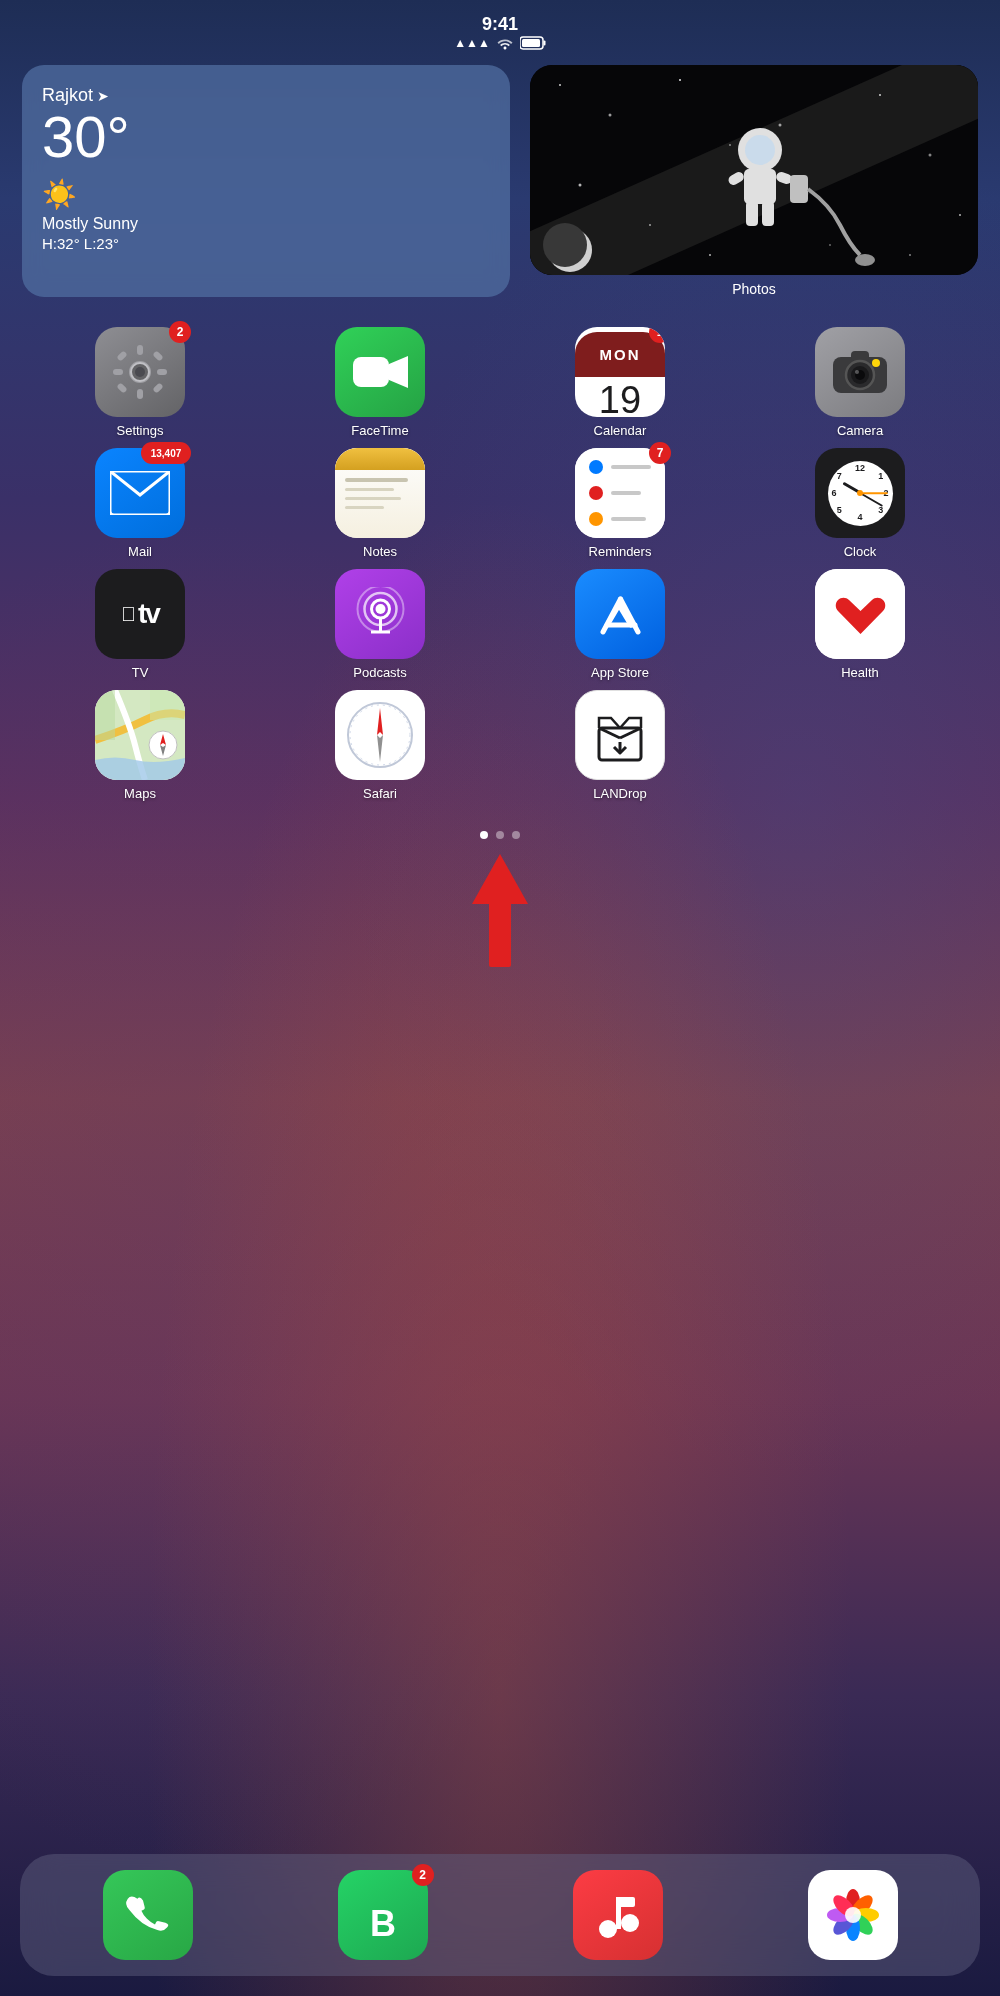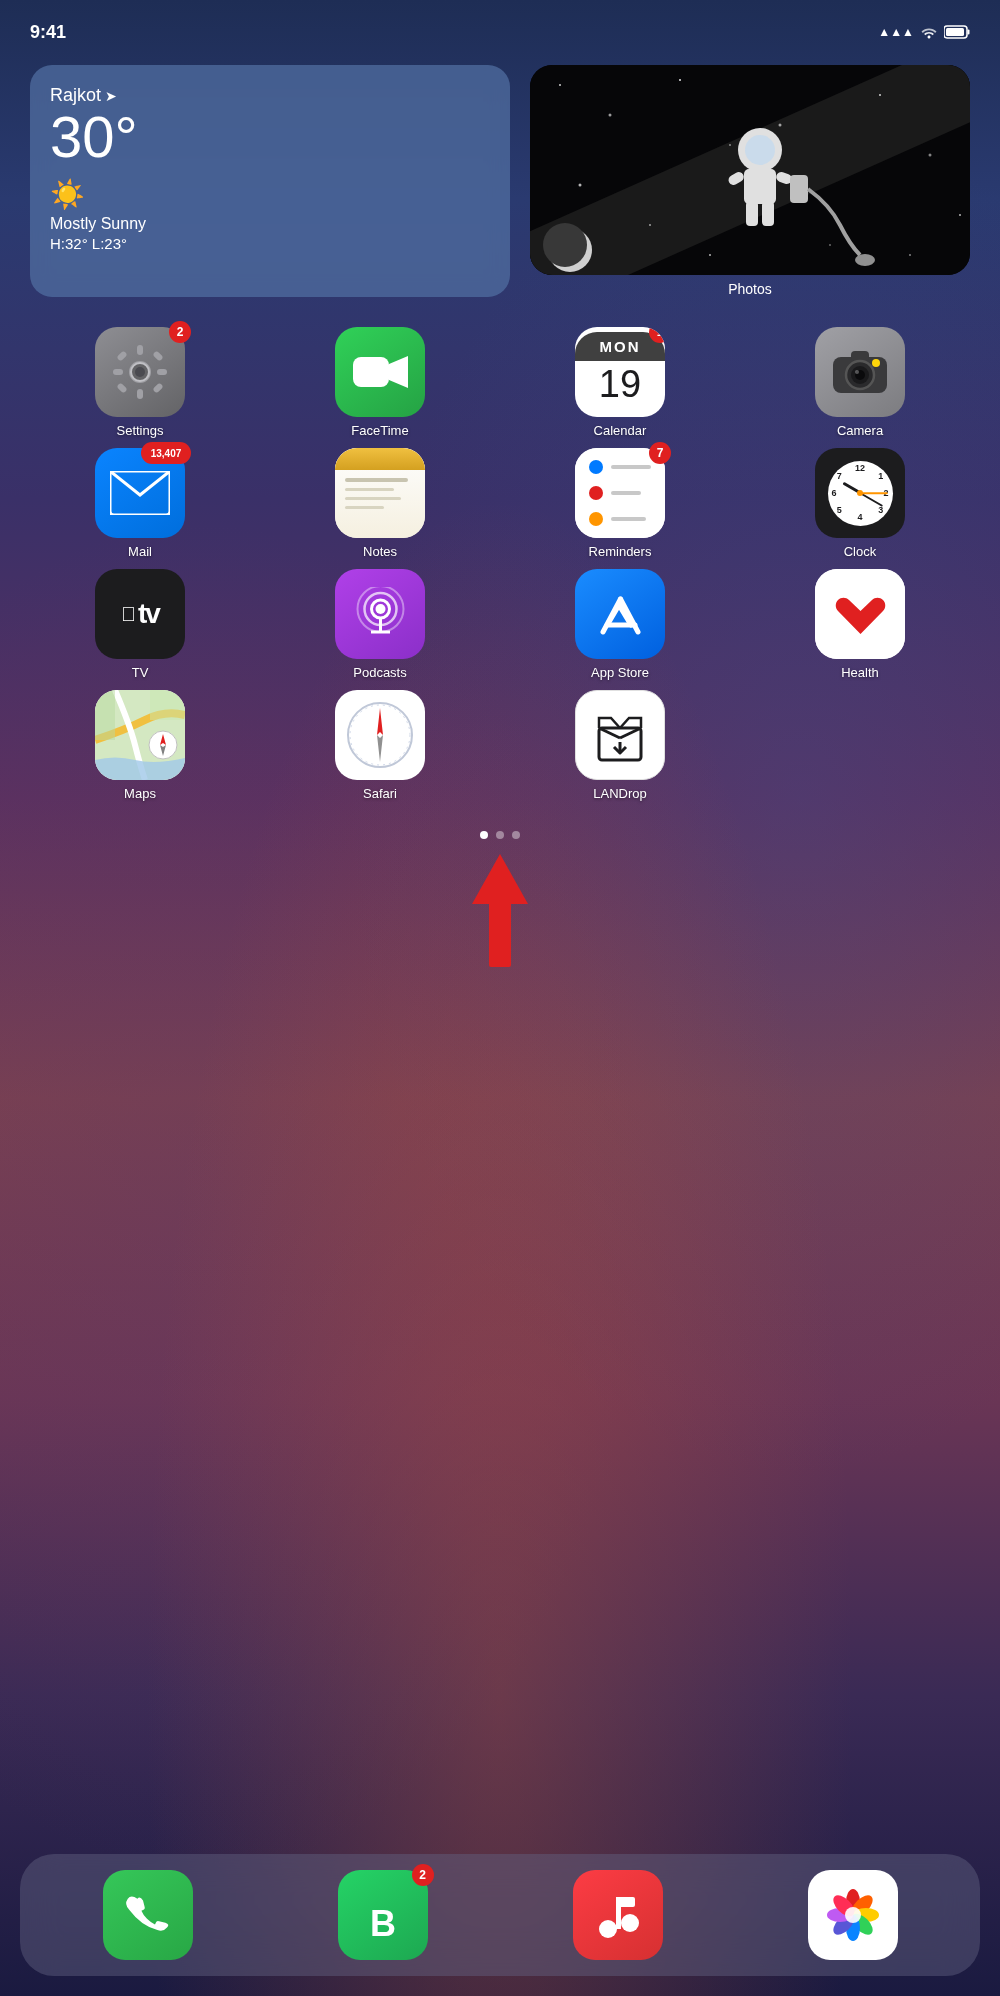--- a/index.html
+++ b/index.html
@@ -31,37 +31,38 @@
       height: 100%;
     }
 
     
     .status-bar {
       display: flex;
       justify-content: space-between;
       align-items: center;
       padding: 14px 30px 0;
       height: 50px;
+      flex-direction: column;
     }
     .status-time {
       font-size: 18px;
       font-weight: 600;
       color: white;
     }
     .status-icons {
       display: flex;
       align-items: center;
       gap: 6px;
     }
 
     
     .widgets-row {
       display: flex;
       gap: 20px;
-      padding: 10px 30px;
+      padding: 10px 22px;
       margin-top: 5px;
     }
 
     .weather-widget {
       flex: 1;
       background: rgba(80, 110, 160, 0.75);
       border-radius: 22px;
       padding: 20px;
       backdrop-filter: blur(10px);
       color: white;
@@ -497,21 +498,21 @@
           <rect x="0" y="5" width="36" height="30" rx="8" fill="white"></rect>
           <polygon points="36,12 55,4 55,36 36,28" fill="white"></polygon>
         </svg>
       </div>
       <div class="app-label">FaceTime</div>
     </div>
 
     <div class="app-item">
       <div class="app-icon icon-calendar">
         <div style="width:100%;height:100%;display:flex;flex-direction:column;align-items:center;justify-content:flex-start;border-radius:22px;overflow:hidden;">
-          <div class="cal-header" style="width:100%;text-align:center;background:#404040;color:white;font-size:15px;font-weight:600;padding:6px 0;letter-spacing:2px;">MON</div>
+          <div class="cal-header" style="width:100%;text-align:center;background:#7f1d1d;color:white;font-size:15px;font-weight:600;padding:14px 0;letter-spacing:2px;">MON</div>
           <div class="cal-day">19</div>
         </div>
         <div class="badge">1</div>
       </div>
       <div class="app-label">Calendar</div>
     </div>
 
     <div class="app-item">
       <div class="app-icon icon-camera">
         <svg width="58" height="50" viewBox="0 0 58 50">

